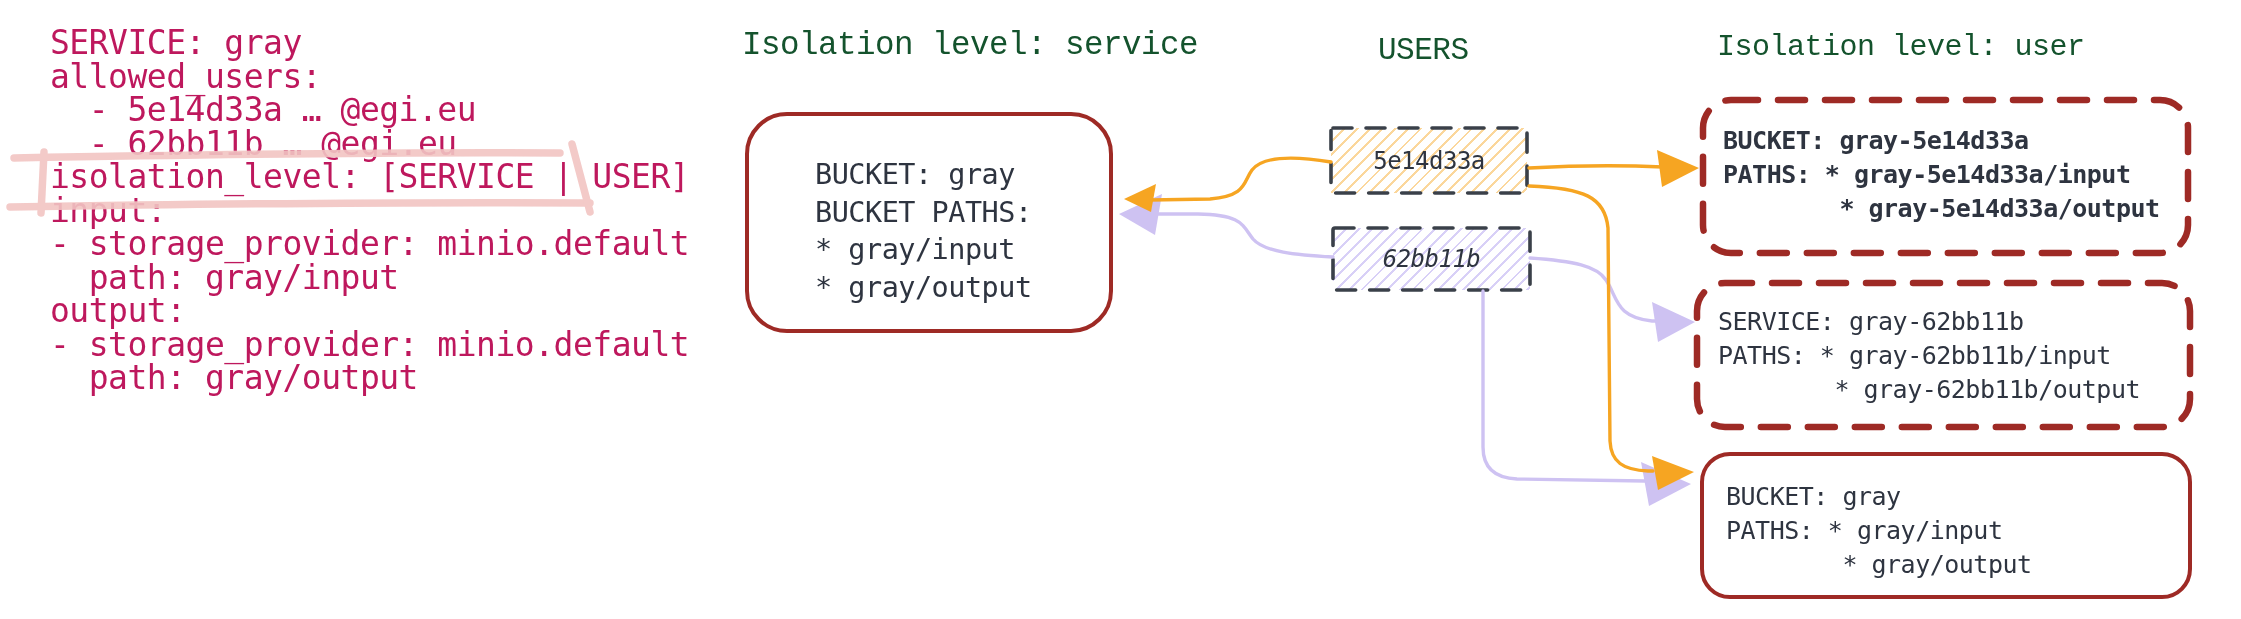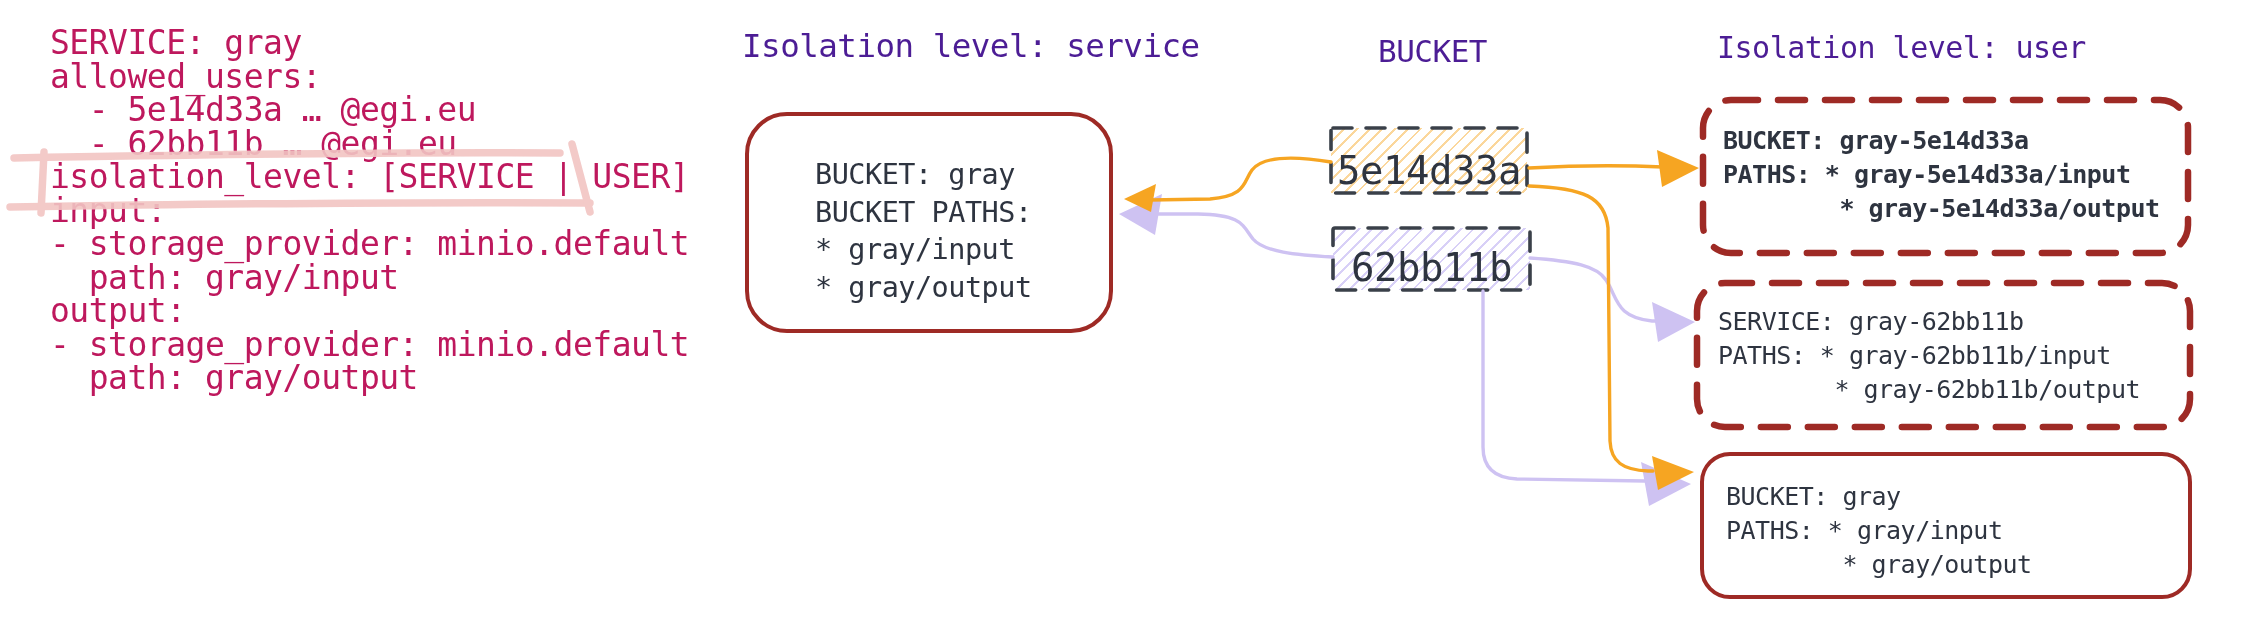--- a/index.html
+++ b/index.html
@@ -14,49 +14,50 @@
   .pre{white-space:pre;}
   
   .config{
     left:50px;top:26px;
     font-size:33px;line-height:33.5px;
     color:#be185d;
     letter-spacing:-0.5px;
   }
   
   .heading{
-    color:#4c1d95;font-weight:500;letter-spacing:-0.5px;
+    color:#14532d;font-weight:500;letter-spacing:-0.5px;font-family:Liberation Mono, monospace;
   }
   .heading-service{left:742px;top:27px;font-size:32.5px;}
   .heading-users{left:1378px;top:33px;font-size:31px;}
   .heading-user{left:1717px;top:30px;font-size:30px;}
   
   .service-box{
     left:745px;top:112px;width:368px;height:221px;
     border:4.5px solid #9e2a25;border-radius:42px;
     box-sizing:border-box;
   }
   .service-box .txt{
     position:absolute;left:66px;top:40px;
     font-size:28.5px;line-height:37.5px;color:#2e3440;
     letter-spacing:-0.5px;
   }
   
   .chip{
     box-sizing:border-box;
-    display:flex;align-items:flex-end;justify-content:center;
-    color:#2e3440;font-size:39px;letter-spacing:-0.5px;
+    display:flex;align-items:center;justify-content:center;
+    color:#2e3440;font-size:24px;letter-spacing:-0.5px;
   }
   .chip1{
     left:1331px;top:128px;width:196px;height:65px;
     background:repeating-linear-gradient(135deg, rgba(246,166,35,0.45) 0 2px, rgba(0,0,0,0) 2px 9px);
   }
   .chip2{
     left:1333px;top:228px;width:197px;height:62px;
     background:repeating-linear-gradient(135deg, rgba(158,138,235,0.40) 0 2px, rgba(0,0,0,0) 2px 9px);
+    font-style:italic;
   }
   
   .ubox{
     box-sizing:border-box;
     color:#2e3440;font-size:25px;line-height:34px;letter-spacing:-0.5px;
   }
   .ubox .txt{position:absolute;}
   .ubox1{left:1703px;top:100px;width:485px;height:153px;}
   .ubox1 .txt{left:20px;top:24px;font-weight:bold;}
   .ubox2{left:1697px;top:283px;width:493px;height:144px;}
@@ -79,21 +80,21 @@
   - 62bb11b … @egi.eu
 isolation_level: [SERVICE | USER]
 input:
 - storage_provider: minio.default
   path: gray/input
 output:
 - storage_provider: minio.default
   path: gray/output</div>
 
   <div class="abs heading heading-service">Isolation level: service</div>
-  <div class="abs heading heading-users">BUCKET</div>
+  <div class="abs heading heading-users">USERS</div>
   <div class="abs heading heading-user">Isolation level: user</div>
 
   <div class="abs service-box">
     <div class="txt pre">BUCKET: gray
 BUCKET PATHS:
 * gray/input
 * gray/output</div>
   </div>
 
   <div class="abs chip chip1">

